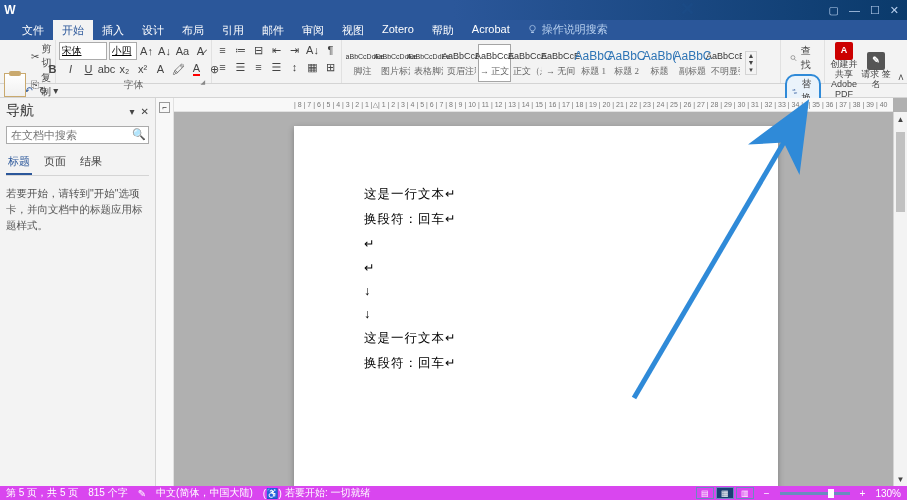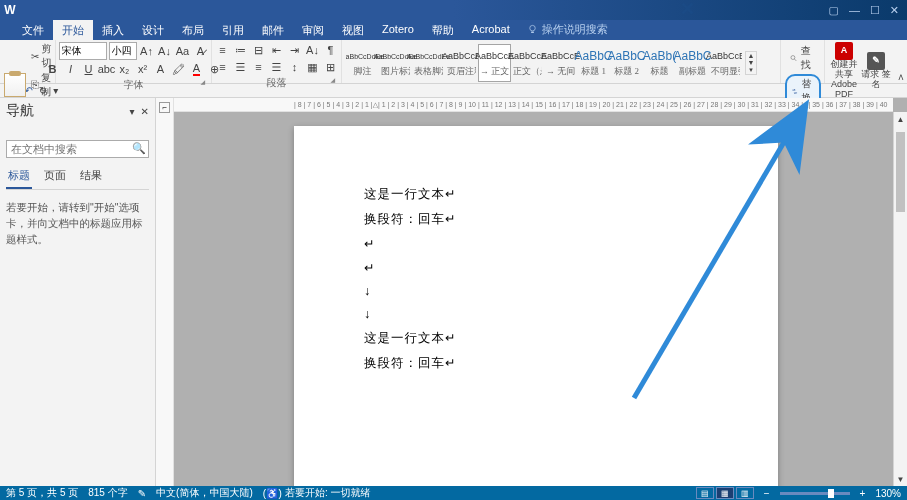--- a/index.html
+++ b/index.html
@@ -27,21 +27,21 @@
 
   
   .paste-big { display:flex; flex-direction:column; align-items:center; width:30px; cursor:pointer;}
   .paste-icon { width:22px; height:24px; background:linear-gradient(#fff,#f0f0f0); border:1px solid #c9a96e; position:relative;}
   .paste-icon::before { content:""; position:absolute; top:-3px; left:4px; width:12px; height:5px; background:#c9a96e; border-radius:2px;}
   .small-btns { display:flex; flex-direction:column; gap:1px; font-size:10px;}
   .small-btn { display:flex; align-items:center; gap:2px; cursor:pointer; padding:0 2px;}
 
   
   .font-row { display:flex; gap:2px; align-items:center;}
-  .font-sel { border:1px solid #ababab; background:#fff; font-size:10px; padding:1px 2px; height:18px;}
+  .font-sel { border:1px solid #ababab; background:#fff; font-size:10px; padding:1px 2px; height:18px;text-decoration:underline;}
   .font-name { width:48px;}
   .font-size { width:28px;}
   .icon-btn { width:16px; height:16px; display:flex; align-items:center; justify-content:center; cursor:pointer; font-size:11px; border:1px solid transparent;}
   .font-group-rows { display:flex; flex-direction:column; gap:1px;}
 
   
   .para-rows { display:flex; flex-direction:column; gap:1px;}
 
   
   .styles-gallery { display:flex; gap:0; height:38px; overflow:hidden;}
@@ -65,21 +65,21 @@
 
   
   .quickbar { height:14px; background:#f3f3f3; border-bottom:1px solid #d4d4d4; display:flex; align-items:center; padding:0 6px; gap:6px;}
   .quickbar .qb { font-size:10px; cursor:pointer;}
 
   
   .mainarea { display:flex; height:calc(500px - 20px - 20px - 44px - 14px - 14px); position:relative;}
 
   
   .navpane { width:156px; background:#f3f3f3; border-right:1px solid #d4d4d4; padding:4px 6px;}
-  .nav-header { display:flex; justify-content:space-between; align-items:center; margin-bottom:20px;}
+  .nav-header { display:flex; justify-content:space-between; align-items:center; margin-bottom:6px;}
   .nav-title { font-size:14px; color:#333;}
   .nav-close { display:flex; gap:6px; font-size:10px;}
   .nav-close span { cursor:pointer;}
   .nav-search { position:relative; margin-bottom:8px;}
   .nav-search input { width:100%; border:1px solid #ababab; padding:2px 18px 2px 4px; font-size:11px; height:18px;}
   .nav-search .mag { position:absolute; right:3px; top:2px; font-size:11px; color:#2b579a; cursor:pointer;}
   .nav-tabs { display:flex; gap:10px; border-bottom:1px solid #d4d4d4; margin-bottom:10px;}
   .nav-tab { padding:2px 2px 4px; font-size:11px; cursor:pointer; border-bottom:2px solid transparent;}
   .nav-tab.active { border-bottom-color:#2b579a; color:#2b579a;}
   .nav-hint { font-size:10.5px; color:#555; line-height:1.5; max-width:144px;}
@@ -93,21 +93,21 @@
   .docview { flex:1; background:#b0b0b0; position:relative; overflow:hidden;}
   .ruler-h { height:14px; background:#f8f8f8; border-bottom:1px solid #e1e1e1; position:absolute; top:0; left:0; right:14px; font-size:7px; color:#777; display:flex; align-items:center; padding-left:120px; gap:3px; white-space:nowrap; overflow:hidden;}
   .page { position:absolute; top:28px; left:120px; width:484px; height:460px; background:#fff; box-shadow:0 2px 6px rgba(0,0,0,.3);}
   .page-margin { position:absolute; top:60px; left:70px; right:68px;}
   .doc-line { font-size:12.5px; color:#000; font-family: SimSun, serif; margin-bottom:8px; letter-spacing:1px;}
   .scrollbar-v { position:absolute; right:0; top:14px; bottom:0; width:14px; background:#f3f3f3; border-left:1px solid #d4d4d4;}
   .scrollbar-v .up, .scrollbar-v .down { height:14px; font-size:8px; display:flex; align-items:center; justify-content:center; cursor:pointer;}
   .scrollbar-v .thumb { position:absolute; top:20px; height:80px; left:2px; right:2px; background:#c1c1c1; cursor:pointer;}
 
   
-  .statusbar { height:14px; background:#0369a1; color:#fff; display:flex; align-items:center; font-size:10px; padding:0 6px; gap:10px;}
+  .statusbar { height:14px; background:#d946ef; color:#fff; display:flex; align-items:center; font-size:10px; padding:0 6px; gap:10px;}
   .statusbar .sep { flex:1;}
   .status-btn { display:flex; align-items:center; gap:3px; cursor:pointer;}
   .viewbtns { display:flex; gap:2px;}
   .viewbtn { width:18px; height:12px; border:1px solid #6a8abf; display:flex; align-items:center; justify-content:center; font-size:8px; cursor:pointer;}
   .viewbtn.active { background:#1a3f73;}
   .zoom-slider { width:70px; height:3px; background:#6a8abf; position:relative;}
   .zoom-slider .knob { position:absolute; top:-3px; left:48px; width:6px; height:9px; background:#fff;}
 
   
   .big-arrow { position:absolute; z-index:50; pointer-events:none;}
@@ -218,21 +218,20 @@
       <div class="font-row">
         <span class="icon-btn">≡</span>
         <span class="icon-btn">☰</span>
         <span class="icon-btn">≡</span>
         <span class="icon-btn">☰</span>
         <span class="icon-btn">↕</span>
         <span class="icon-btn">▦</span>
         <span class="icon-btn">⊞</span>
       </div>
     </div>
-    <div class="ribbon-group-label">段落</div>
   </div>
 
   <div class="ribbon-group" style="flex:1">
     <div class="group-content">
       <div class="styles-gallery" id="styles-gallery">
           <div class="style-item">
             <div class="style-preview" style="font-size:7px;color:#333">AaBbCcDdEe</div>
             <div class="style-label">脚注</div>
           </div>
           <div class="style-item">

